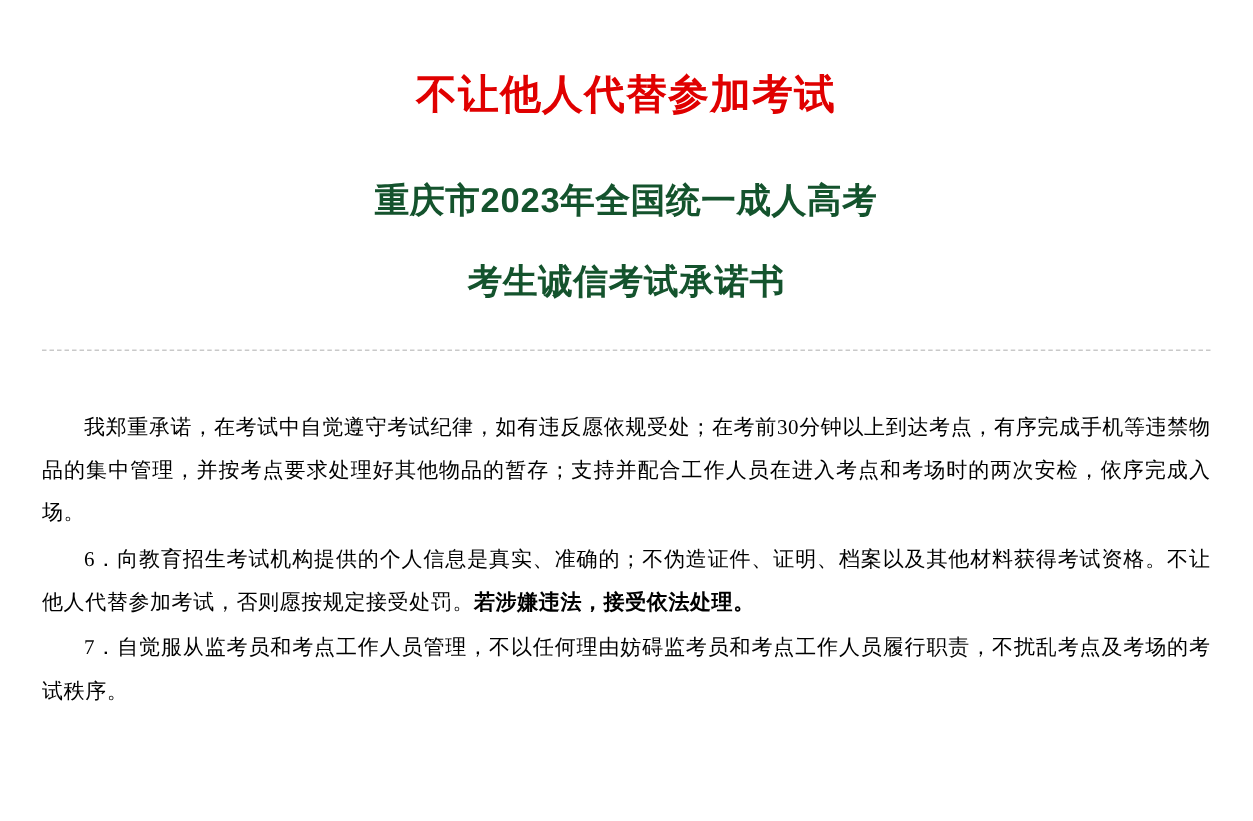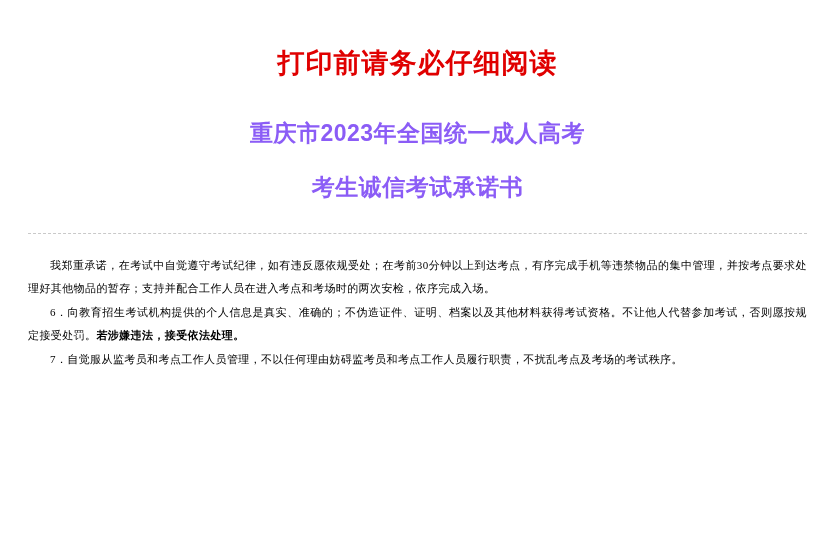--- a/index.html
+++ b/index.html
@@ -28,57 +28,57 @@
     font-weight: bold;
     letter-spacing: 1px;
     margin-top: 46px;
     line-height: 1.3;
     font-family: "Liberation Sans", "DejaVu Sans", sans-serif;
   }
   .doc-title {
     text-align: center;
     font-size: 23px;
     font-weight: bold;
-    color: #8b5cf6;
+    color: #14532d;
     margin-top: 34px;
     line-height: 1.65;
     letter-spacing: 0.5px;
     font-family: "Liberation Sans", "DejaVu Sans", sans-serif;
   }
   .doc-title .line2 {
     display: block;
     margin-top: 16px;
   }
   .divider {
     border: none;
     border-top: 1px dashed #c9c9c9;
     margin: 26px 0 0 0;
   }
   .body-text {
-    margin-top: 20px;
-    font-size: 11px;
+    margin-top: 38px;
+    font-size: 14px;
     line-height: 2.05;
     text-align: justify;
     text-justify: inter-ideograph;
     letter-spacing: 0.4px;
   }
   .para {
     margin: 0 0 2px 0;
     text-indent: 2em;
   }
   .bold-run {
     font-weight: bold;
   }
 </style>
 </head>
 <body>
 
 <div class="page">
 
-  <div class="warning-title">打印前请务必仔细阅读</div>
+  <div class="warning-title">不让他人代替参加考试</div>
 
   <div class="doc-title">
     <span class="line1">重庆市2023年全国统一成人高考</span>
     <span class="line2">考生诚信考试承诺书</span>
   </div>
 
   <hr class="divider">
 
   <div class="body-text">
     <p class="para">

